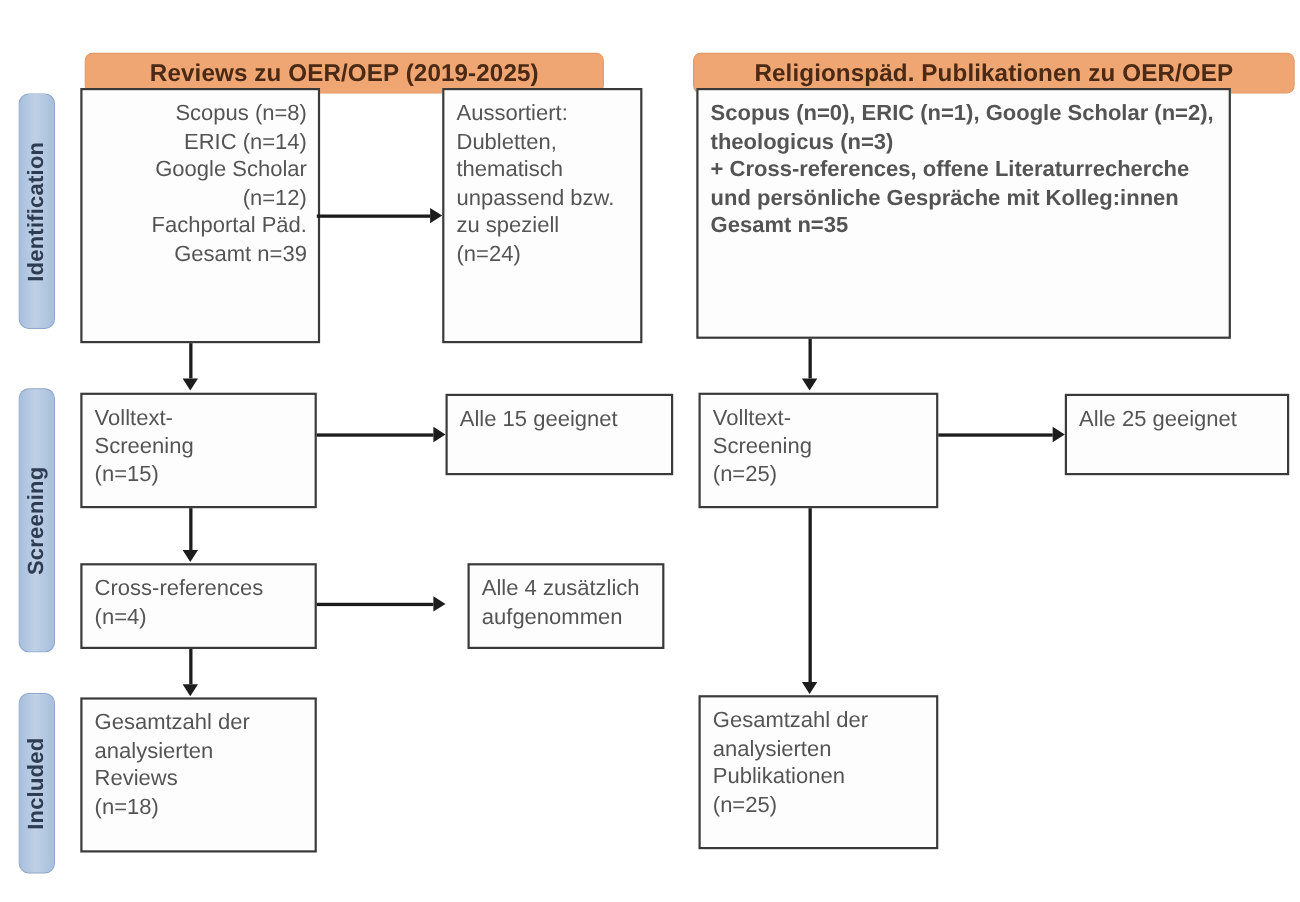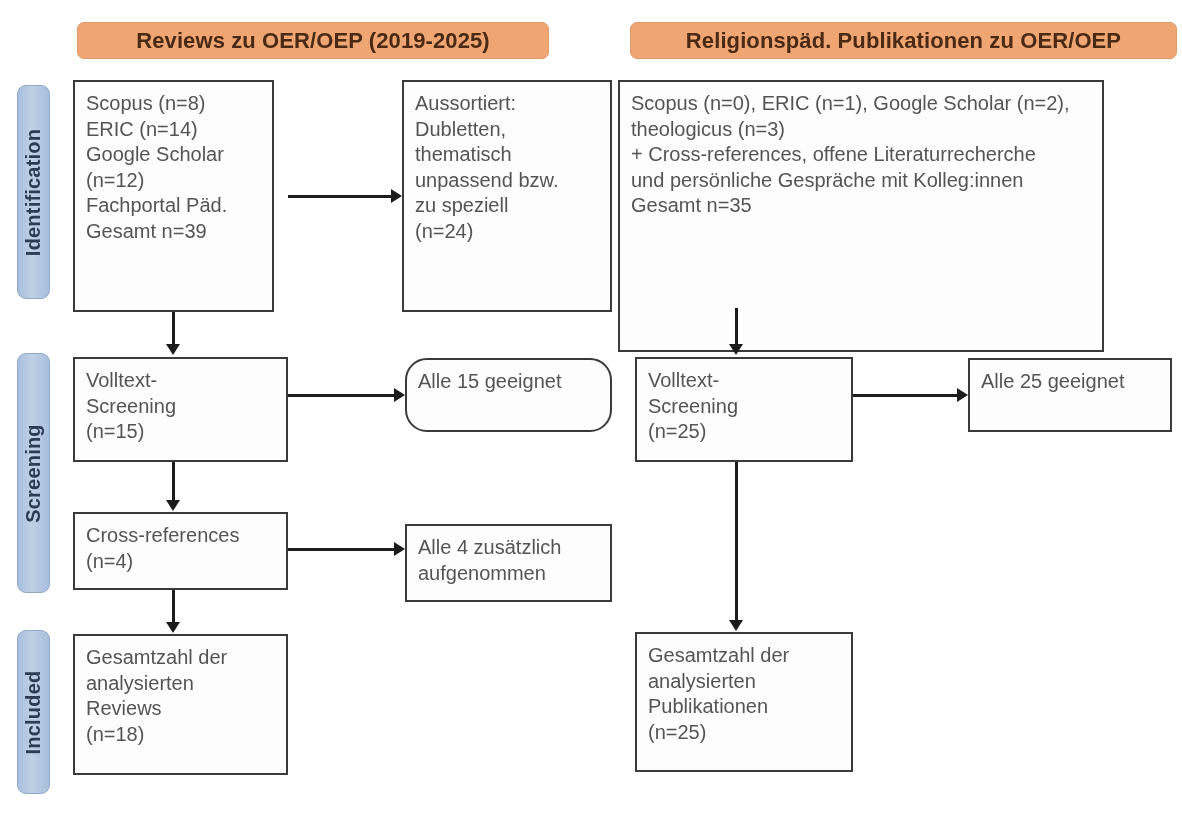--- a/index.html
+++ b/index.html
@@ -17,20 +17,21 @@
     background:#f0a673;
     border:1px solid #e09a68;
     border-radius:7px;
     color:#4a2a14;
     font-weight:bold;
     font-size:22px;
     letter-spacing:.1px;
     display:flex;align-items:center;justify-content:center;
     text-align:center;
     white-space:nowrap;
+    margin-top:26px;
   }
 
   
   .stage-pill{
     position:absolute;
     width:31px;
     background:linear-gradient(to right,#a8bfdd 0%,#bfd0e6 45%,#a8bfdd 100%);
     border:1px solid #8fa8ca;
     border-radius:9px;
     display:flex;align-items:center;justify-content:center;
@@ -92,84 +93,84 @@
   </div>
 
   <div class="stage-pill" style="left:17px;top:353px;height:238px;">
     <span>Screening</span>
   </div>
 
   <div class="stage-pill" style="left:17px;top:630px;height:162px;">
     <span>Included</span>
   </div>
 
-  <div class="fbox" style="left:73px;top:80px;width:201px;height:232px;">
+  <div class="fbox" style="left:73px;top:80px;width:218px;height:232px;text-align:right;">
     <span class="ln">Scopus (n=8)</span>
     <span class="ln">ERIC (n=14)</span>
     <span class="ln">Google Scholar</span>
     <span class="ln">(n=12)</span>
     <span class="ln">Fachportal Päd.</span>
     <span class="ln">Gesamt n=39</span>
   </div>
 
-  <div class="fbox" style="left:402px;top:80px;width:210px;height:232px;">
+  <div class="fbox" style="left:402px;top:80px;width:182px;height:232px;">
     <span class="ln">Aussortiert:</span>
     <span class="ln">Dubletten,</span>
     <span class="ln">thematisch</span>
     <span class="ln">unpassend bzw.</span>
     <span class="ln">zu speziell</span>
     <span class="ln">(n=24)</span>
   </div>
 
   <div class="hline" style="left:288px;top:195px;width:103px;"></div>
   <div class="arrow-right" style="left:391px;top:189px;"></div>
 
   <div class="vline" style="left:172px;top:312px;height:32px;"></div>
   <div class="arrow-down" style="left:166px;top:344px;"></div>
 
   <div class="fbox" style="left:73px;top:357px;width:215px;height:105px;">
     <span class="ln">Volltext-</span>
     <span class="ln">Screening</span>
     <span class="ln">(n=15)</span>
   </div>
 
-  <div class="fbox" style="left:405px;top:358px;width:207px;height:74px;border-radius:22px;">
+  <div class="fbox" style="left:405px;top:358px;width:207px;height:74px;">
     <span class="ln">Alle 15 geeignet</span>
   </div>
 
   <div class="hline" style="left:288px;top:394px;width:106px;"></div>
   <div class="arrow-right" style="left:394px;top:388px;"></div>
 
   <div class="vline" style="left:172px;top:462px;height:38px;"></div>
   <div class="arrow-down" style="left:166px;top:500px;"></div>
 
   <div class="fbox" style="left:73px;top:512px;width:215px;height:78px;">
     <span class="ln">Cross-references</span>
     <span class="ln">(n=4)</span>
   </div>
 
-  <div class="fbox" style="left:405px;top:512px;width:207px;height:78px;margin-top:12px;">
+  <div class="fbox" style="left:425px;top:512px;width:179px;height:78px;">
     <span class="ln">Alle 4 zusätzlich</span>
     <span class="ln">aufgenommen</span>
   </div>
 
   <div class="hline" style="left:288px;top:548px;width:106px;"></div>
   <div class="arrow-right" style="left:394px;top:542px;"></div>
 
   <div class="vline" style="left:172px;top:590px;height:32px;"></div>
   <div class="arrow-down" style="left:166px;top:622px;"></div>
 
   <div class="fbox" style="left:73px;top:634px;width:215px;height:141px;">
     <span class="ln">Gesamtzahl der</span>
     <span class="ln">analysierten</span>
     <span class="ln">Reviews</span>
     <span class="ln">(n=18)</span>
   </div>
 
-  <div class="fbox" style="left:618px;top:80px;width:486px;height:272px;">
+  <div class="fbox" style="left:633px;top:80px;width:486px;height:228px;font-weight:bold;">
     <span class="ln">Scopus (n=0), ERIC (n=1), Google Scholar (n=2),</span>
     <span class="ln">theologicus (n=3)</span>
     <span class="ln">+ Cross-references, offene Literaturrecherche</span>
     <span class="ln">und persönliche Gespräche mit Kolleg:innen</span>
     <span class="ln">Gesamt n=35</span>
   </div>
 
   <div class="vline" style="left:735px;top:308px;height:36px;"></div>
   <div class="arrow-down" style="left:729px;top:344px;"></div>
 

